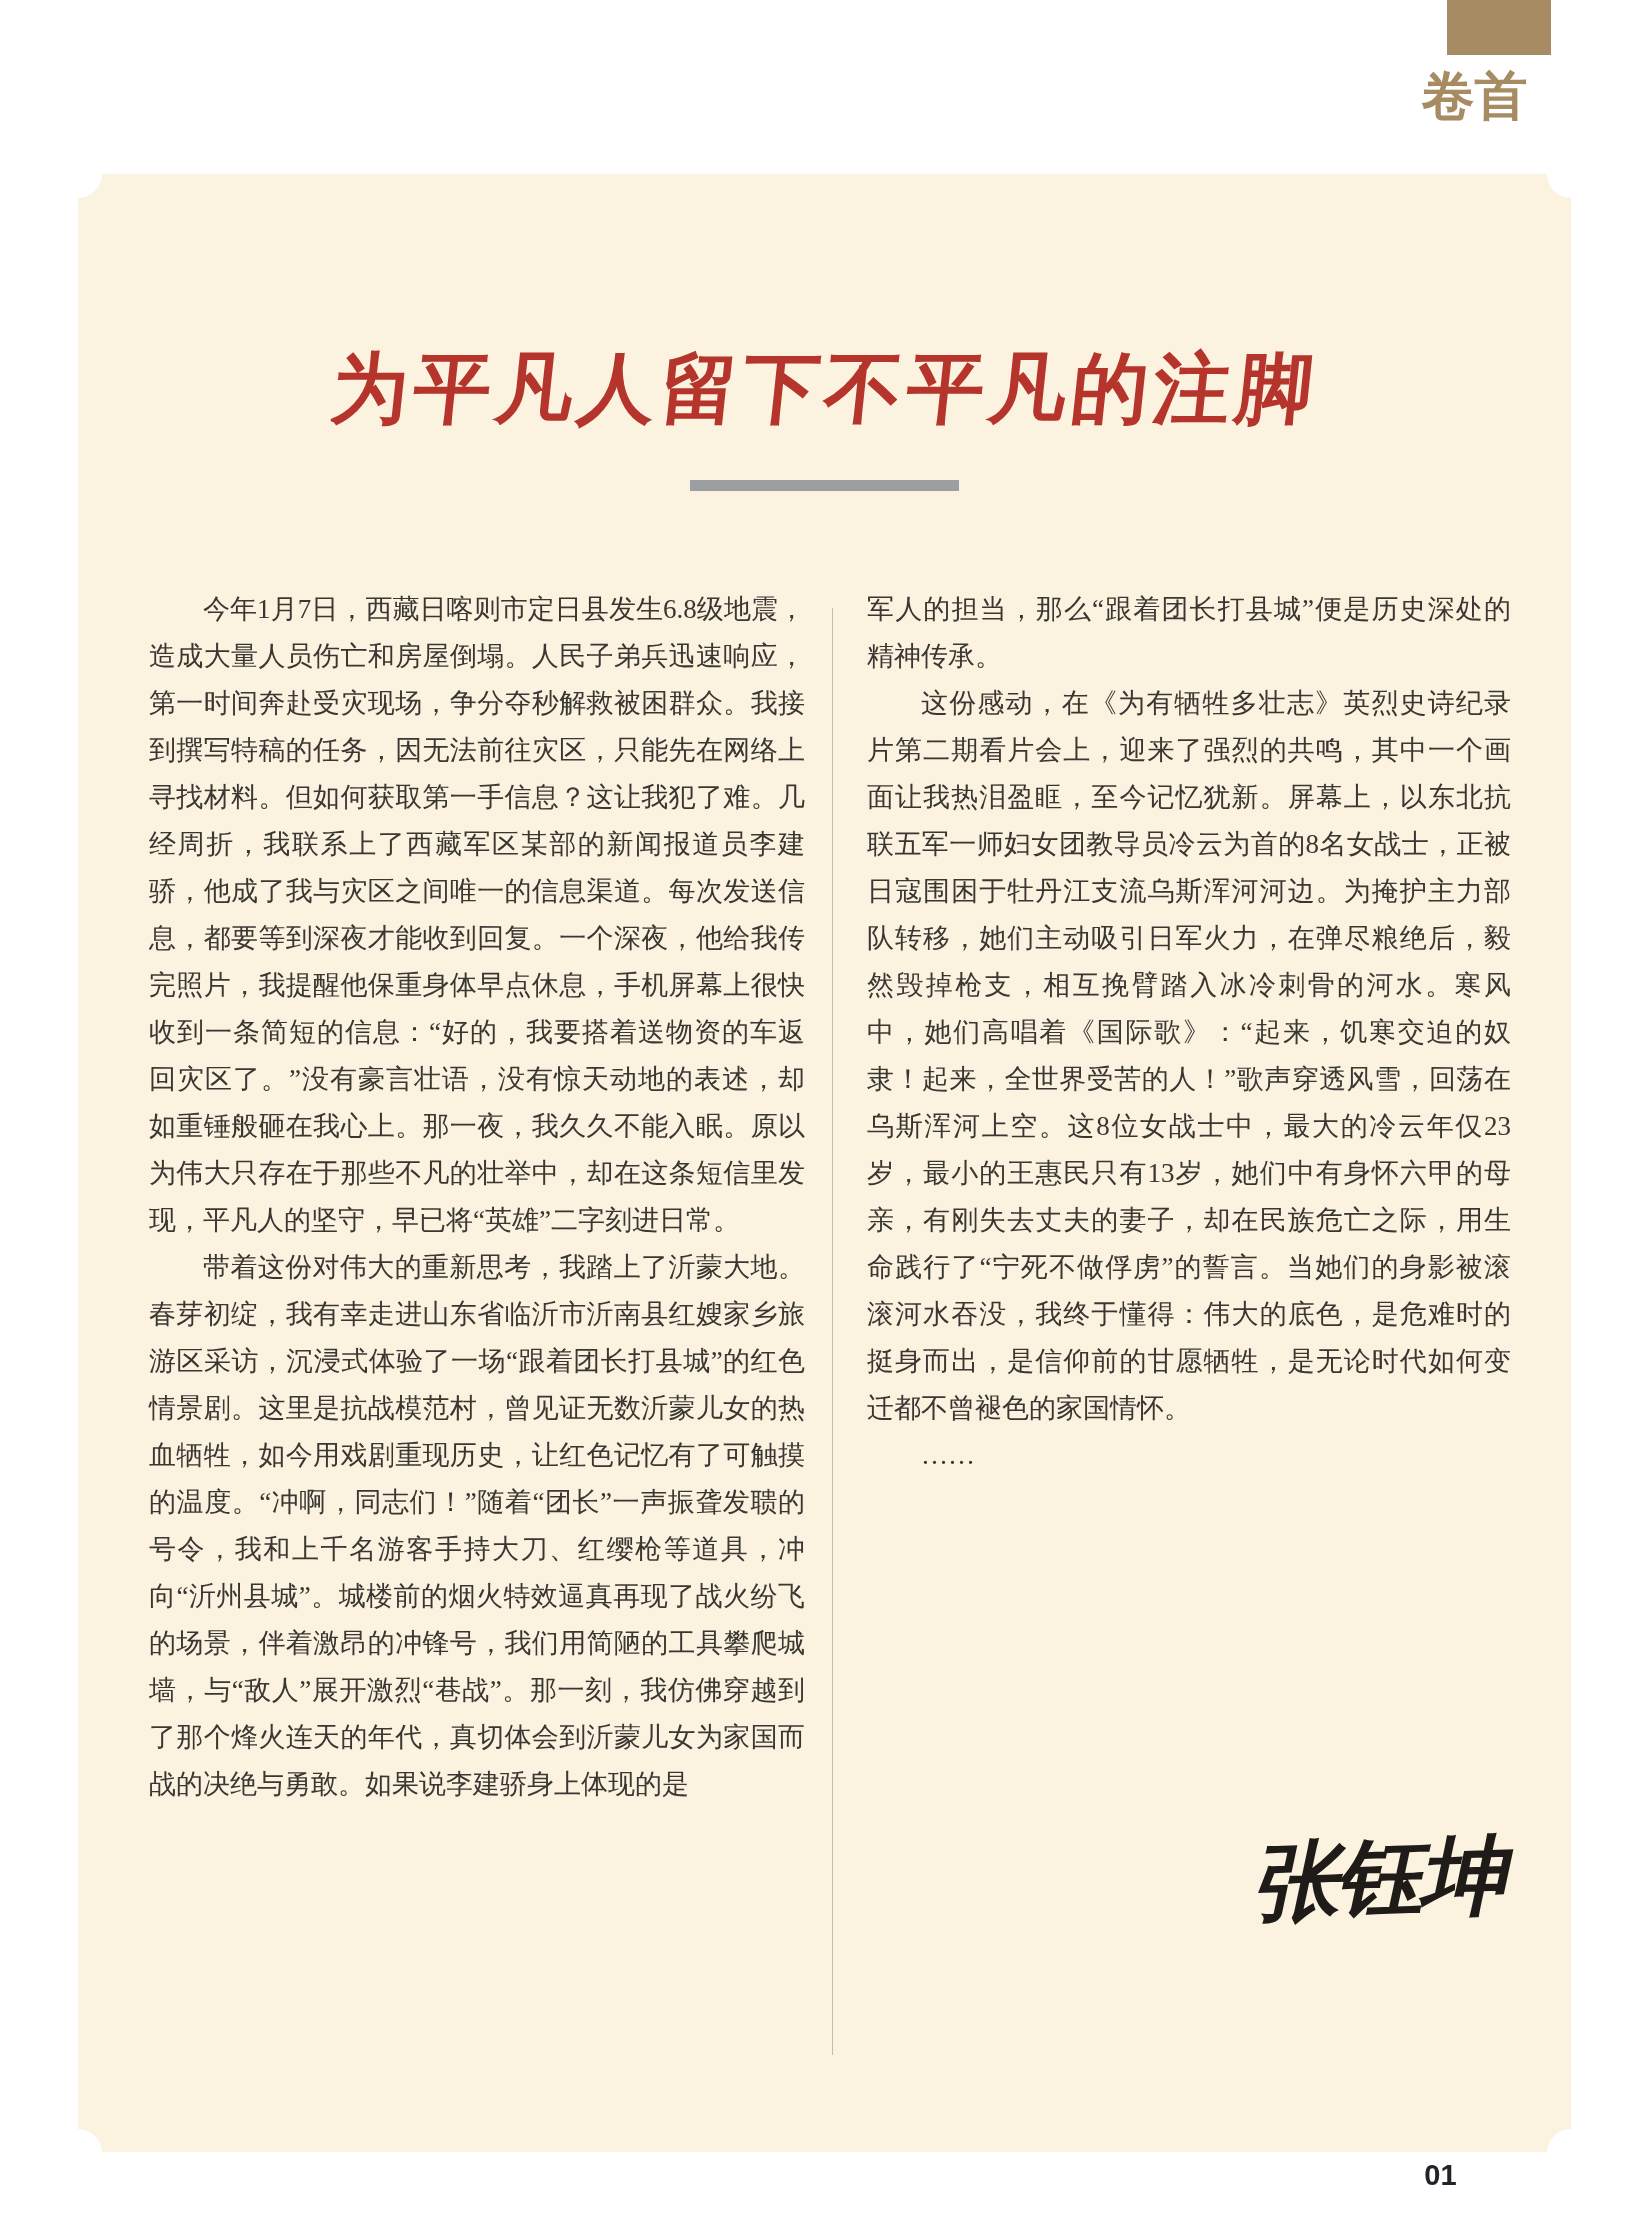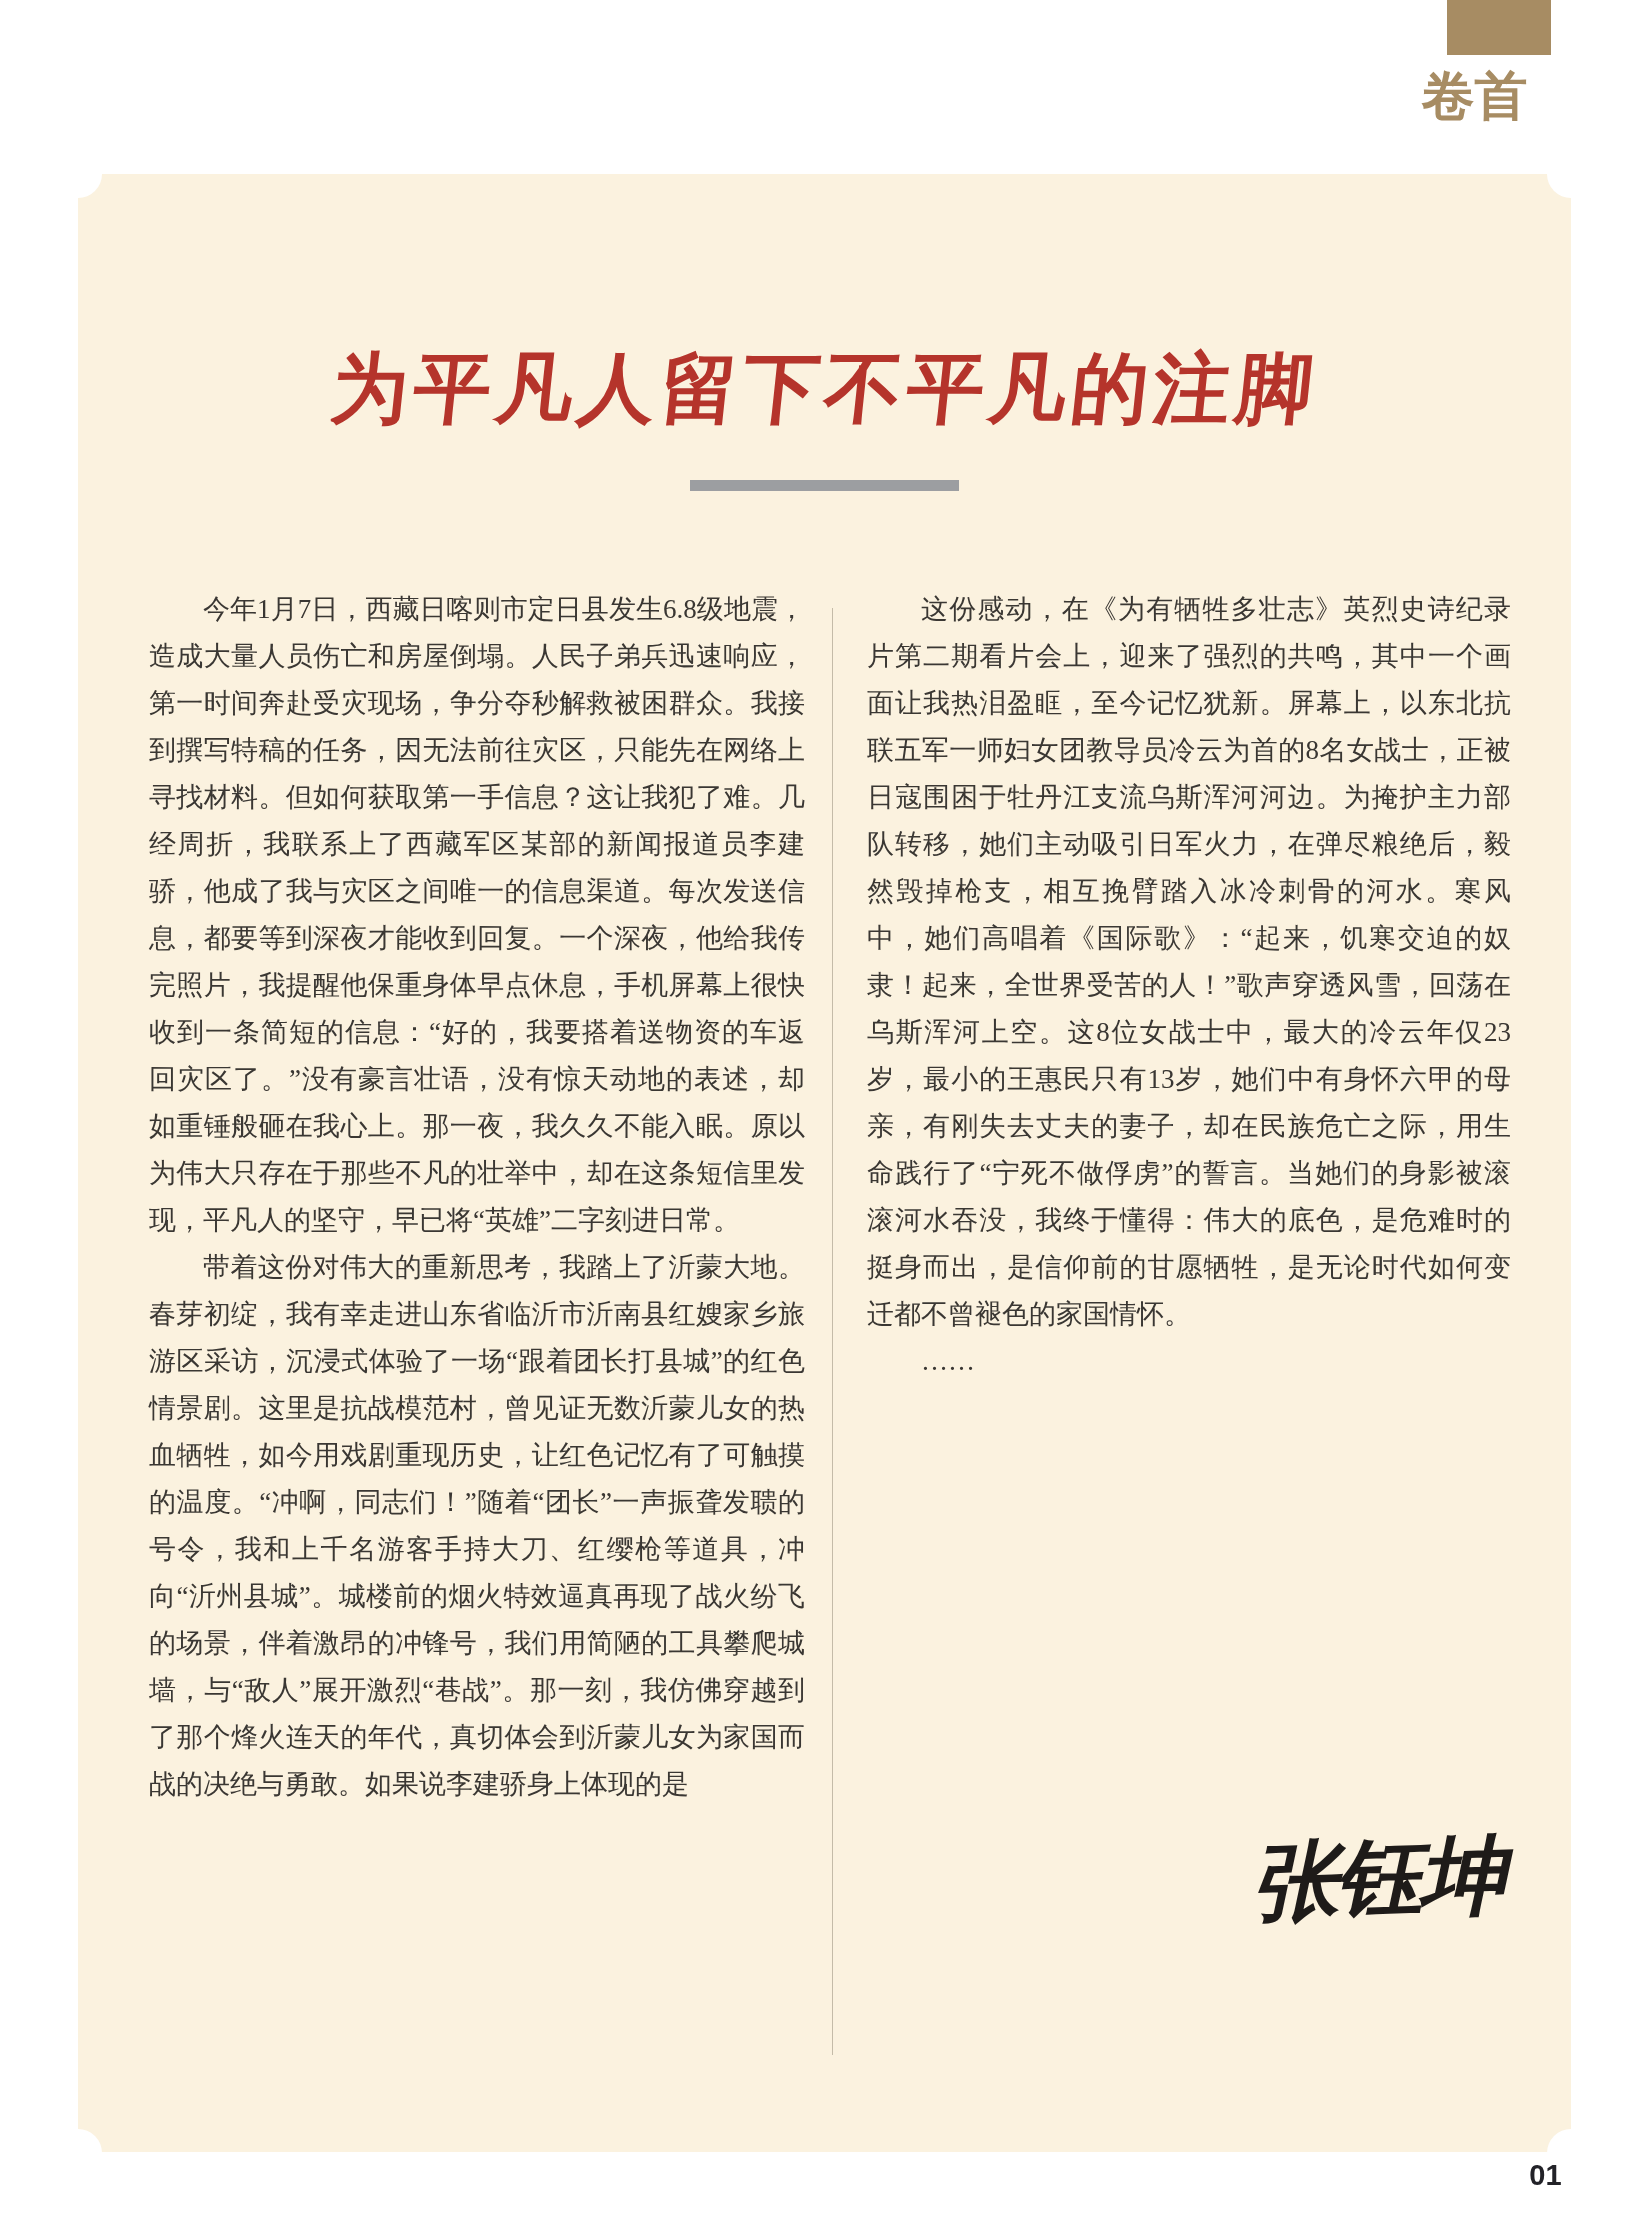--- a/index.html
+++ b/index.html
@@ -80,21 +80,21 @@
     font-family: "DejaVu Serif", serif;
     font-style: italic; font-weight: 700;
     font-size: 87px; line-height: 1.4;
     color: #1E1B19;
     transform: rotate(-2deg);
     letter-spacing: -3.1px;
     white-space: nowrap;
   }
 
   .page-number {
-    position: absolute; left: 1517px; top: 2159px; width: 57px;
+    position: absolute; left: 1412px; top: 2159px; width: 57px;
     text-align: center;
     font-family: "Liberation Sans", sans-serif;
     font-weight: 700; font-size: 29px; color: #222228;
   }
 </style>
 </head>
 <body>
 
 <div class="card"></div>
 <div class="notch tl"></div>
@@ -107,19 +107,20 @@
 
 <h1 class="article-title">为平凡人留下不平凡的注脚</h1>
 <div class="title-divider"></div>
 
 <div class="column col-1">
     <p class="indent">今年1月7日，西藏日喀则市定日县发生6.8级地震，造成大量人员伤亡和房屋倒塌。人民子弟兵迅速响应，第一时间奔赴受灾现场，争分夺秒解救被困群众。我接到撰写特稿的任务，因无法前往灾区，只能先在网络上寻找材料。但如何获取第一手信息？这让我犯了难。几经周折，我联系上了西藏军区某部的新闻报道员李建骄，他成了我与灾区之间唯一的信息渠道。每次发送信息，都要等到深夜才能收到回复。一个深夜，他给我传完照片，我提醒他保重身体早点休息，手机屏幕上很快收到一条简短的信息：“好的，我要搭着送物资的车返回灾区了。”没有豪言壮语，没有惊天动地的表述，却如重锤般砸在我心上。那一夜，我久久不能入眠。原以为伟大只存在于那些不凡的壮举中，却在这条短信里发现，平凡人的坚守，早已将“英雄”二字刻进日常。</p>
     <p class="indent">带着这份对伟大的重新思考，我踏上了沂蒙大地。春芽初绽，我有幸走进山东省临沂市沂南县红嫂家乡旅游区采访，沉浸式体验了一场“跟着团长打县城”的红色情景剧。这里是抗战模范村，曾见证无数沂蒙儿女的热血牺牲，如今用戏剧重现历史，让红色记忆有了可触摸的温度。“冲啊，同志们！”随着“团长”一声振聋发聩的号令，我和上千名游客手持大刀、红缨枪等道具，冲向“沂州县城”。城楼前的烟火特效逼真再现了战火纷飞的场景，伴着激昂的冲锋号，我们用简陋的工具攀爬城墙，与“敌人”展开激烈“巷战”。那一刻，我仿佛穿越到了那个烽火连天的年代，真切体会到沂蒙儿女为家国而战的决绝与勇敢。如果说李建骄身上体现的是</p>
   </div>
 <div class="column-divider"></div>
 <div class="column col-2">
+    <p class="">军人的担当，那么“跟着团长打县城”便是历史深处的精神传承。</p>
     <p class="indent">这份感动，在《为有牺牲多壮志》英烈史诗纪录片第二期看片会上，迎来了强烈的共鸣，其中一个画面让我热泪盈眶，至今记忆犹新。屏幕上，以东北抗联五军一师妇女团教导员冷云为首的8名女战士，正被日寇围困于牡丹江支流乌斯浑河河边。为掩护主力部队转移，她们主动吸引日军火力，在弹尽粮绝后，毅然毁掉枪支，相互挽臂踏入冰冷刺骨的河水。寒风中，她们高唱着《国际歌》：“起来，饥寒交迫的奴隶！起来，全世界受苦的人！”歌声穿透风雪，回荡在乌斯浑河上空。这8位女战士中，最大的冷云年仅23岁，最小的王惠民只有13岁，她们中有身怀六甲的母亲，有刚失去丈夫的妻子，却在民族危亡之际，用生命践行了“宁死不做俘虏”的誓言。当她们的身影被滚滚河水吞没，我终于懂得：伟大的底色，是危难时的挺身而出，是信仰前的甘愿牺牲，是无论时代如何变迁都不曾褪色的家国情怀。</p>
     <p class="indent">……</p>
   </div>
 
 <div class="signature">张钰坤</div>
 <div class="page-number">01</div>
 
 
 </body></html>

